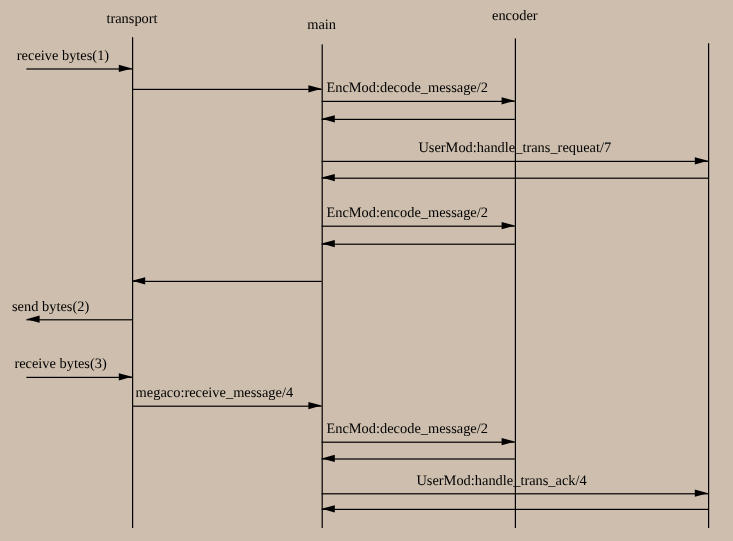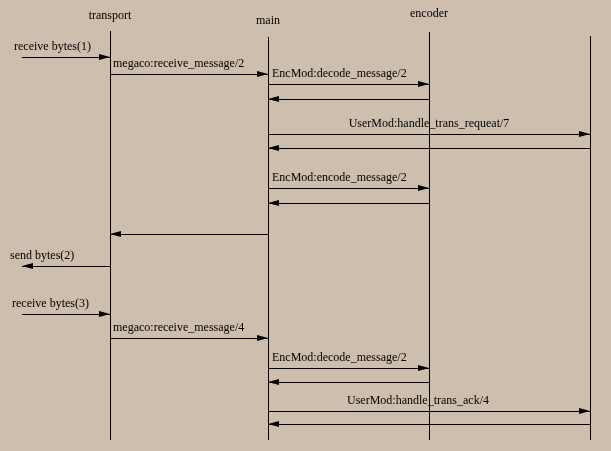--- a/index.html
+++ b/index.html
@@ -59,21 +59,20 @@
     <div class="ll-line" style="left: 268px; top: 37px; height: 403px; background: rgb(0, 0, 0);"></div>
     <div class="ll-label" style="left: 429px; top: 7px;">encoder</div>
     <div class="ll-line" style="left: 429px; top: 32px; height: 408px; background: rgb(0, 0, 0);"></div>
     <div class="ll-label" style="left: 590px; top: 8px; margin-left: 44px;">user</div>
     <div class="ll-line" style="left: 590px; top: 36px; height: 404px; background: rgb(0, 0, 0);"></div>
     <div class="msg-line" style="left: 22px; top: 57px; width: 88px; background: rgb(0, 0, 0);"></div>
     <div class="arrow-right" style="top: 54px; left: 99px;"></div>
     <div class="msg-label" style="top: 40px; left: 14px; text-align: right;">receive bytes(1)</div>
     <div class="msg-line" style="left: 110px; top: 74px; width: 158px; background: rgb(0, 0, 0);"></div>
     <div class="arrow-right" style="top: 71px; left: 257px;"></div>
-    <div class="msg-label" style="top: 57px; left: 113px;">megaco:receive_message/2</div>
     <div class="msg-line" style="left: 268px; top: 84px; width: 161px; background: rgb(0, 0, 0);"></div>
     <div class="arrow-right" style="top: 81px; left: 418px;"></div>
     <div class="msg-label" style="top: 67px; left: 272px;">EncMod:decode_message/2</div>
     <div class="msg-line" style="left: 268px; top: 99px; width: 161px; background: rgb(0, 0, 0);"></div>
     <div class="arrow-left" style="top: 96px; left: 268px;"></div>
     <div class="msg-line" style="left: 268px; top: 134px; width: 322px; background: rgb(0, 0, 0);"></div>
     <div class="arrow-right" style="top: 131px; left: 579px;"></div>
     <div class="msg-label" style="top: 117px; left: 268px; width: 322px; text-align: center;">UserMod:handle_trans_requeat/7</div>
     <div class="msg-line" style="left: 268px; top: 148px; width: 322px; background: rgb(0, 0, 0);"></div>
     <div class="arrow-left" style="top: 145px; left: 268px;"></div>

